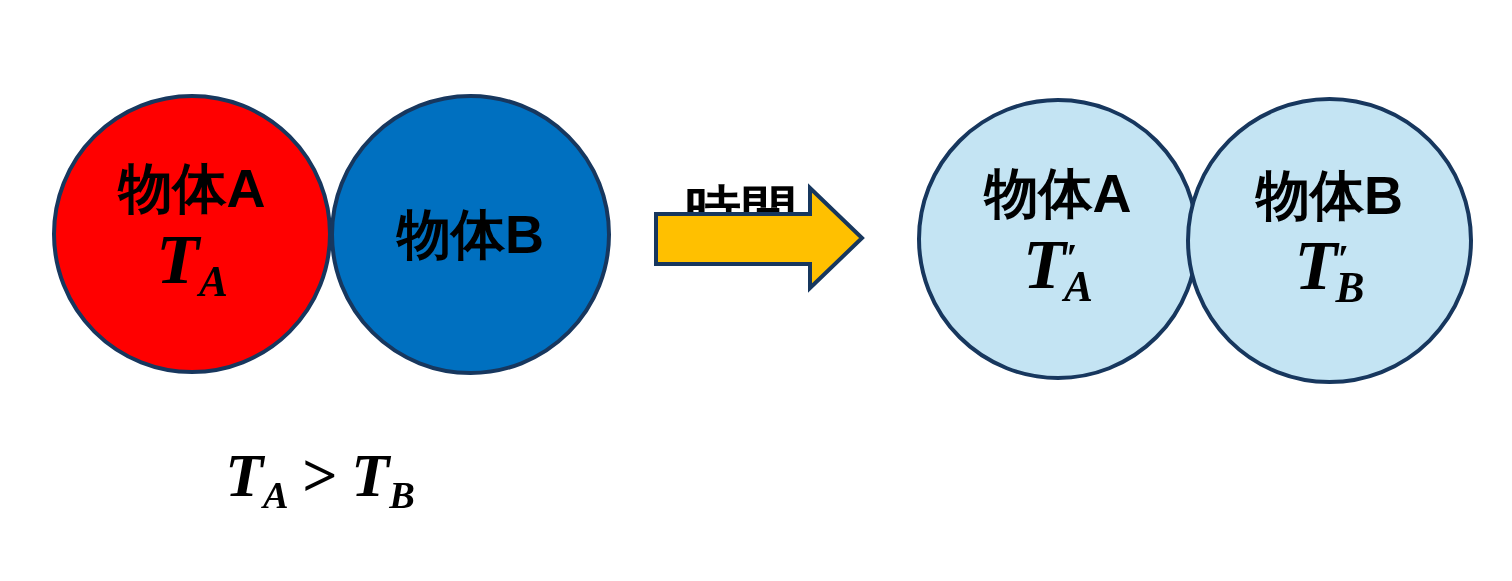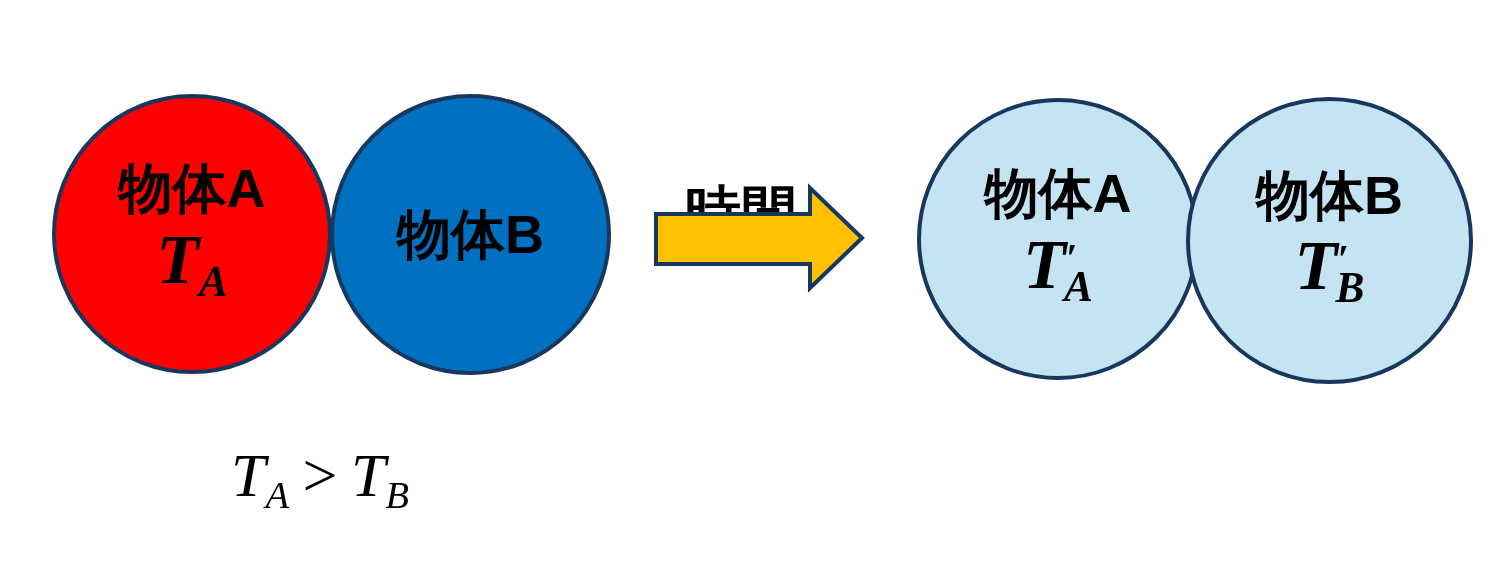--- a/index.html
+++ b/index.html
@@ -96,20 +96,21 @@
   .jp-label.top    { top: 136px; }
   .jp-label.bottom { top: 270px; }
 
   .formula {
     position: absolute;
     top: 438px;
     width: 320px;
     text-align: center;
     font-size: 62px;
     line-height: 1.2;
+    font-weight: bold;
   }
   .formula-before { left: 160px; }
   .formula-after  { left: 1032px; }
 </style>
 </head>
 <body>
 
 <div class="canvas">
 
   <div class="circle hot circle-red">

